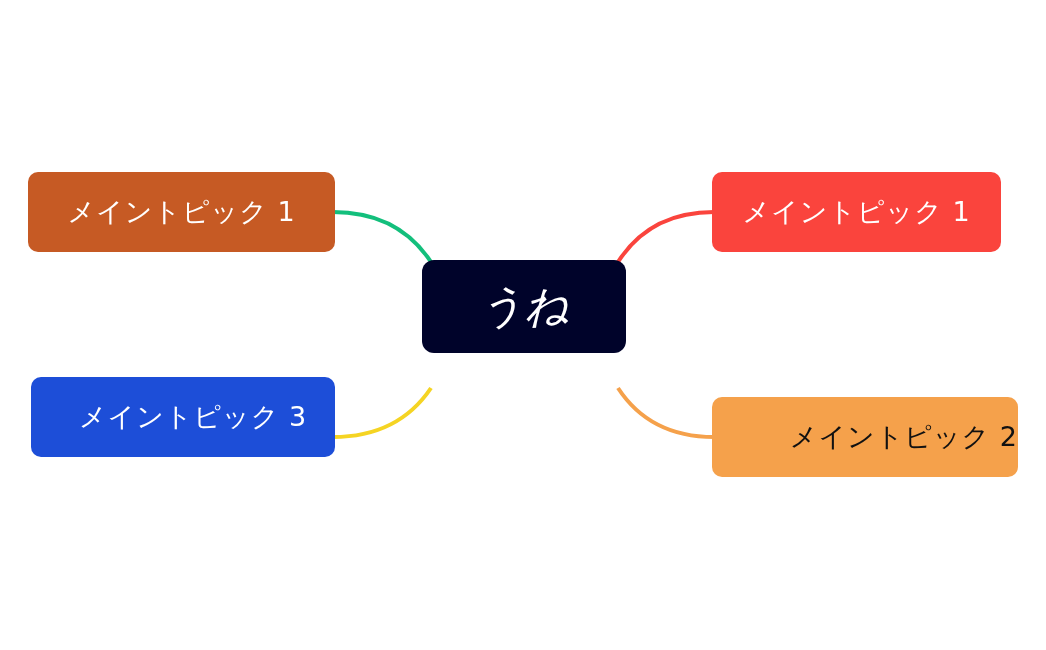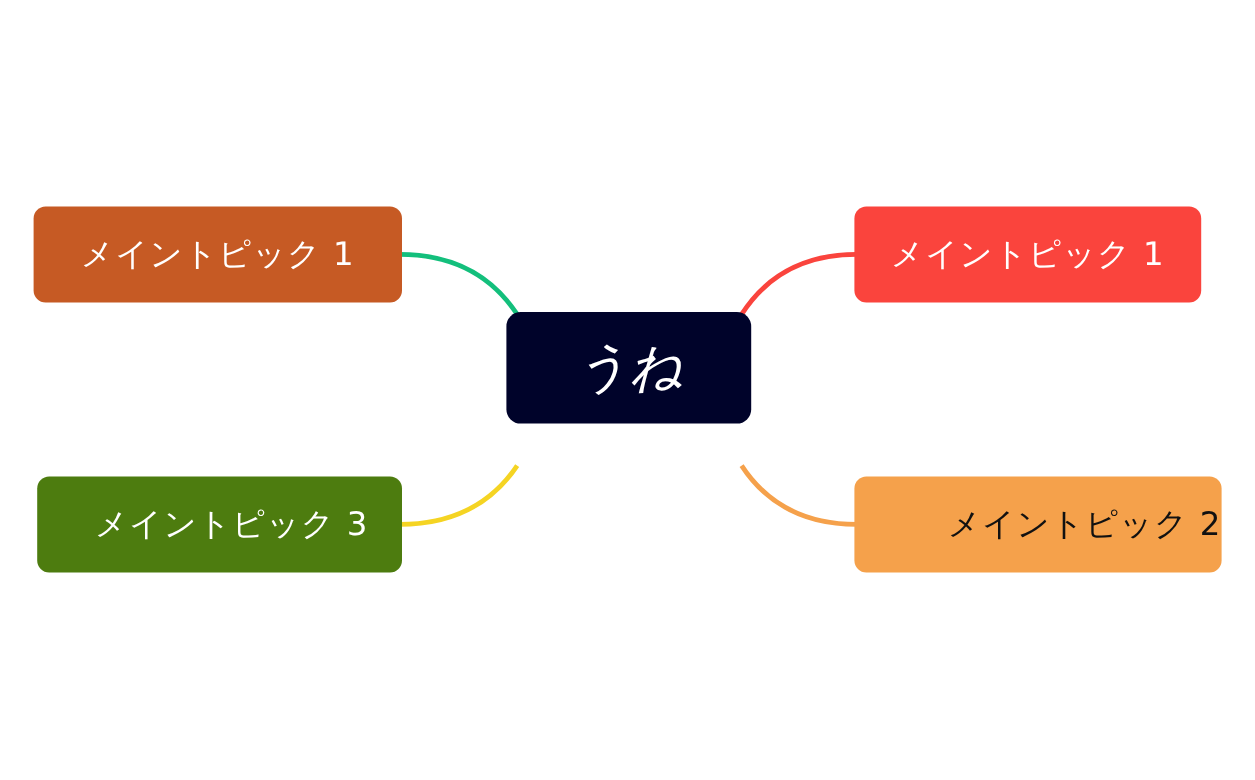--- a/index.html
+++ b/index.html
@@ -3,21 +3,21 @@
   <meta charset="utf-8">
   <style>
     html, body { margin:0; padding:0; background:#ffffff; }
     body { width:1046px; height:650px; position:relative; overflow:hidden; font-family:"DejaVu Sans", sans-serif; }
     svg.links { position:absolute; left:0; top:0; width:1046px; height:650px; }
     .node { position:absolute; box-sizing:border-box; display:flex; align-items:center; justify-content:center; border-radius:10px; }
     .center { left:422px; top:260px; width:204px; height:93px; background:#00032a; color:#ffffff; font-size:44px; border-radius:12px;font-style:italic; }
     .topic { height:80px; font-size:27px; letter-spacing:1px; }
     .t1 { left:712px; top:172px; width:289px; background:#fa443d; color:#ffffff; }
     .t2 { left:712px; top:397px; width:306px; background:#f5a14b; color:#111111;justify-content:flex-end; }
-    .t3 { left:31px; top:397px; width:304px; background:#4d7c0f; color:#ffffff;padding-left:20px; }
+    .t3 { left:31px; top:377px; width:304px; background:#1d4ed8; color:#ffffff;padding-left:20px; }
     .t4 { left:28px; top:172px; width:307px; background:#c65a24; color:#ffffff; }
   </style>
 </head>
 <body>
 
 <svg class="links" viewBox="0 0 1046 650">
   <path d="M618 262 Q 650 212 714 212" stroke="#fa443d" stroke-width="4" fill="none"></path>
   <path d="M618 388 Q 650 437 714 437" stroke="#f5a14b" stroke-width="4" fill="none"></path>
   <path d="M431 388 Q 398 437 333 437" stroke="#f5d423" stroke-width="4" fill="none"></path>
   <path d="M431 262 Q 398 212 333 212" stroke="#13bf7c" stroke-width="4" fill="none"></path>

